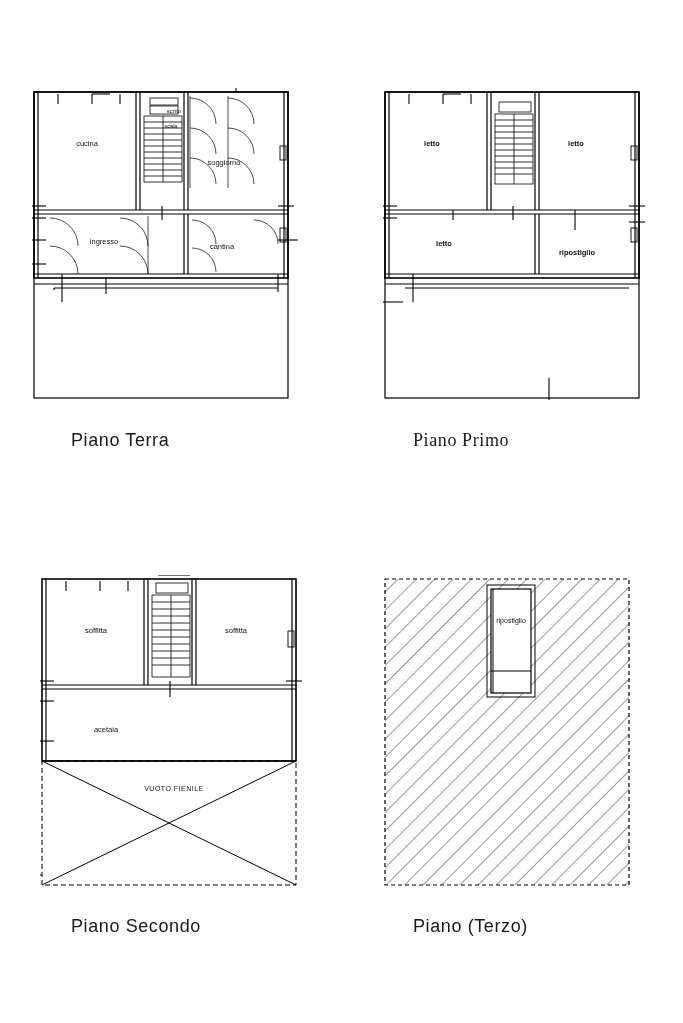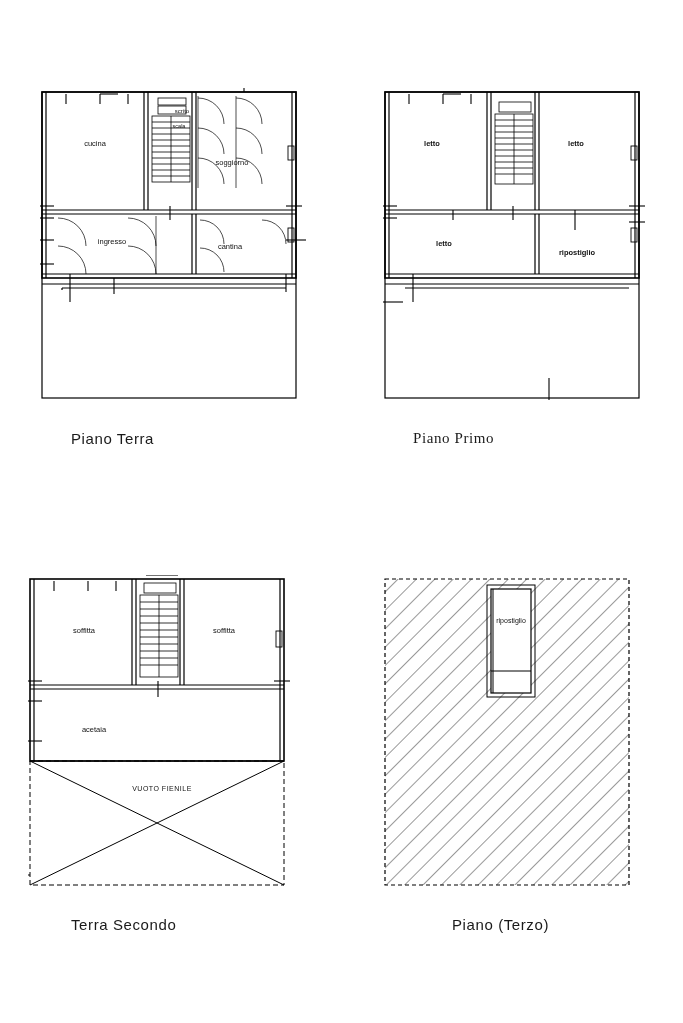--- a/index.html
+++ b/index.html
@@ -19,37 +19,37 @@
     position: absolute;
     left: 0; top: 0;
     width: 683px;
     height: 1023px;
   }
   .plan {
     position: absolute;
   }
   .plan-caption {
     position: absolute;
-    font-size: 15px;
+    font-size: 18px;
     letter-spacing: 0.6px;
     color: #1a1a1a;
     white-space: nowrap;
   }
   svg { display: block; }
   text {
     font-family: "Liberation Sans", sans-serif;
     fill: #111;
   }
 </style>
 </head>
 <body>
 
 <div class="sheet">
 
-  <div class="plan" style="left:40px; top:88px; width:266px; height:312px;">
+  <div class="plan" style="left:32px; top:88px; width:266px; height:312px;">
     <svg width="266" height="312" viewBox="0 0 266 312">
       <g stroke="#000" fill="none" stroke-width="1.2">
 
         <rect x="2" y="4" width="254" height="306"></rect>
 
         <rect x="2" y="4" width="254" height="186" stroke-width="1.6"></rect>
 
         <line x1="6" y1="4" x2="6" y2="190"></line>
         <line x1="252" y1="4" x2="252" y2="190"></line>
         <line x1="2" y1="186" x2="256" y2="186"></line>
@@ -203,21 +203,21 @@
       </g>
 
       <text x="49" y="58" font-size="7.5" text-anchor="middle">letto</text>
       <text x="193" y="58" font-size="7.5" text-anchor="middle">letto</text>
       <text x="61" y="158" font-size="7.5" text-anchor="middle">letto</text>
       <text x="194" y="167" font-size="7.5" text-anchor="middle">ripostiglio</text>
     </svg>
   </div>
   <div class="plan-caption" style="left:413px; top:430px;font-family:Liberation Serif, serif;">Piano Primo</div>
 
-  <div class="plan" style="left:28px; top:575px; width:266px; height:315px;">
+  <div class="plan" style="left:40px; top:575px; width:266px; height:315px;">
     <svg width="266" height="315" viewBox="0 0 266 315">
       <g stroke="#000" fill="none" stroke-width="1.2">
         <rect x="2" y="4" width="254" height="182" stroke-width="1.6"></rect>
         <line x1="6" y1="4" x2="6" y2="186"></line>
         <line x1="252" y1="4" x2="252" y2="186"></line>
         <line x1="2" y1="110" x2="256" y2="110"></line>
         <line x1="2" y1="114" x2="256" y2="114"></line>
         <line x1="104" y1="4" x2="104" y2="110"></line>
         <line x1="108" y1="4" x2="108" y2="110"></line>
         <line x1="152" y1="4" x2="152" y2="110"></line>
@@ -262,21 +262,21 @@
       <g stroke="#000" fill="none" stroke-width="0.9">
         <rect x="248" y="56" width="6" height="16"></rect>
       </g>
 
       <text x="56" y="58" font-size="7.5" text-anchor="middle">soffitta</text>
       <text x="196" y="58" font-size="7.5" text-anchor="middle">soffitta</text>
       <text x="66" y="157" font-size="7.5" text-anchor="middle">acetaia</text>
       <text x="134" y="216" font-size="7" text-anchor="middle" letter-spacing="0.5">VUOTO FIENILE</text>
     </svg>
   </div>
-  <div class="plan-caption" style="left:71px; top:916px;">Terra Secondo</div>
+  <div class="plan-caption" style="left:71px; top:916px;">Piano Secondo</div>
 
   <div class="plan" style="left:383px; top:575px; width:250px; height:315px;">
     <svg width="250" height="315" viewBox="0 0 250 315">
       <defs>
         <pattern id="roofHatch" width="13" height="13" patternUnits="userSpaceOnUse" patternTransform="rotate(45)">
           <line x1="0" y1="0" x2="0" y2="13" stroke="#000" stroke-width="0.8"></line>
         </pattern>
         <clipPath id="roofClip">
           <path d="M 2 4 H 246 V 310 H 2 Z M 108 14 H 148 V 118 H 108 Z"></path>
         </clipPath>
@@ -295,15 +295,15 @@
       </g>
       <g stroke="#000" fill="none" stroke-width="1">
         <rect x="104" y="10" width="48" height="112"></rect>
         <line x1="108" y1="96" x2="148" y2="96"></line>
         <line x1="110" y1="14" x2="110" y2="118"></line>
       </g>
 
       <text x="128" y="48" font-size="7" text-anchor="middle">ripostiglio</text>
     </svg>
   </div>
-  <div class="plan-caption" style="left:413px; top:916px;margin-left:39px;">Piano (Terzo)</div>
+  <div class="plan-caption" style="left:413px; top:916px;">Piano (Terzo)</div>
 
 </div>
 
 </body></html>

